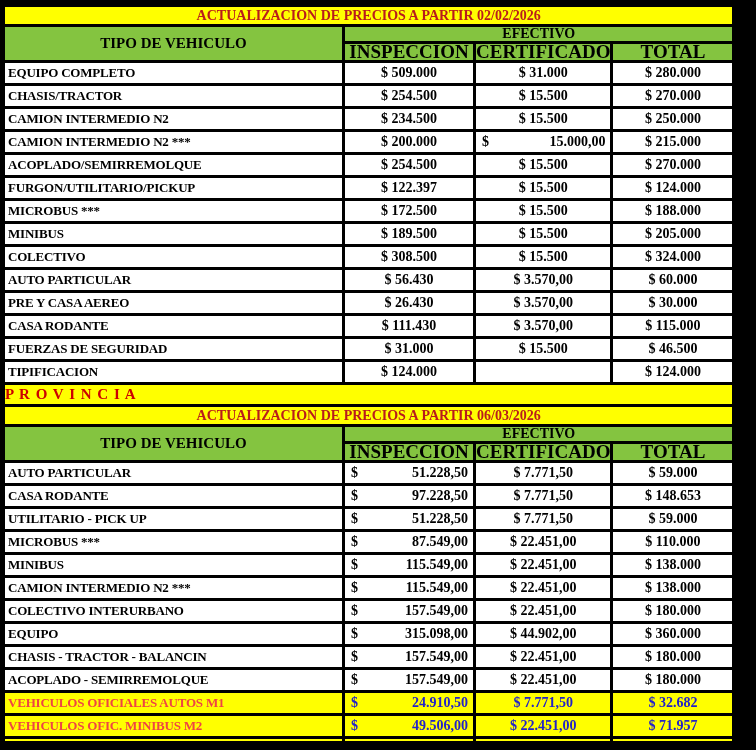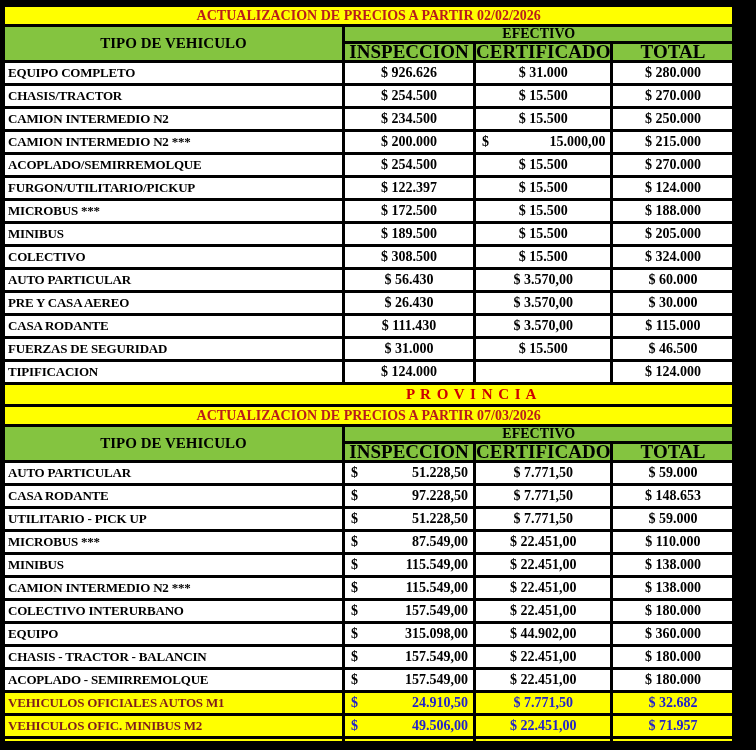--- a/index.html
+++ b/index.html
@@ -48,27 +48,27 @@
     text-align: center;
     height: 20px; line-height: 20px;
   }
   td.acct { text-align: left; padding: 0 5px 0 6px; }
   td.acct .cur { float: left; }
   td.acct .num { float: right; }
   tr.prov-row td {
     background: #FFFF00;
     color: #CC0000;
     font-size: 15px;
-    text-align: right;
+    text-align: left;
     height: 19px; line-height: 19px;
     padding-right: 195px;
     letter-spacing: 1px;
   }
   tr.hl td { background: #FFFF00; }
-  tr.hl td.label { color: #7f1d1d; }
+  tr.hl td.label { color: #ef4444; }
   tr.hl td.amount { color: #2323C8; }
   tr.clip td { height: 5px; line-height: 5px; }
 </style>
 </head>
 <body>
 
 <div class="sheet">
   <table class="price">
     <colgroup>
       <col style="width:340px">
@@ -88,21 +88,21 @@
       <tr>
         <td class="green colhead">INSPECCION</td>
         <td class="green colhead">CERTIFICADO</td>
         <td class="green colhead">TOTAL</td>
       </tr>
     </tbody>
 
     <tbody id="rows1">
         <tr>
           <td class="label">EQUIPO COMPLETO</td>
-          <td class="amount">$ 926.626</td>
+          <td class="amount">$ 509.000</td>
           <td class="amount">$ 31.000</td>
           <td class="amount">$ 280.000</td>
         </tr>
         <tr>
           <td class="label">CHASIS/TRACTOR</td>
           <td class="amount">$ 254.500</td>
           <td class="amount">$ 15.500</td>
           <td class="amount">$ 270.000</td>
         </tr>
         <tr>
@@ -180,21 +180,21 @@
           <td class="amount"></td>
           <td class="amount">$ 124.000</td>
         </tr>
       </tbody>
 
     <tbody>
       <tr class="prov-row">
         <td colspan="4">P R O V I N C I A</td>
       </tr>
       <tr class="title-row">
-        <td colspan="4">ACTUALIZACION DE PRECIOS A PARTIR 07/03/2026</td>
+        <td colspan="4">ACTUALIZACION DE PRECIOS A PARTIR 06/03/2026</td>
       </tr>
       <tr>
         <td class="green tipo" rowspan="2">TIPO DE VEHICULO</td>
         <td class="green efectivo" colspan="3">EFECTIVO</td>
       </tr>
       <tr>
         <td class="green colhead">INSPECCION</td>
         <td class="green colhead">CERTIFICADO</td>
         <td class="green colhead">TOTAL</td>
       </tr>

